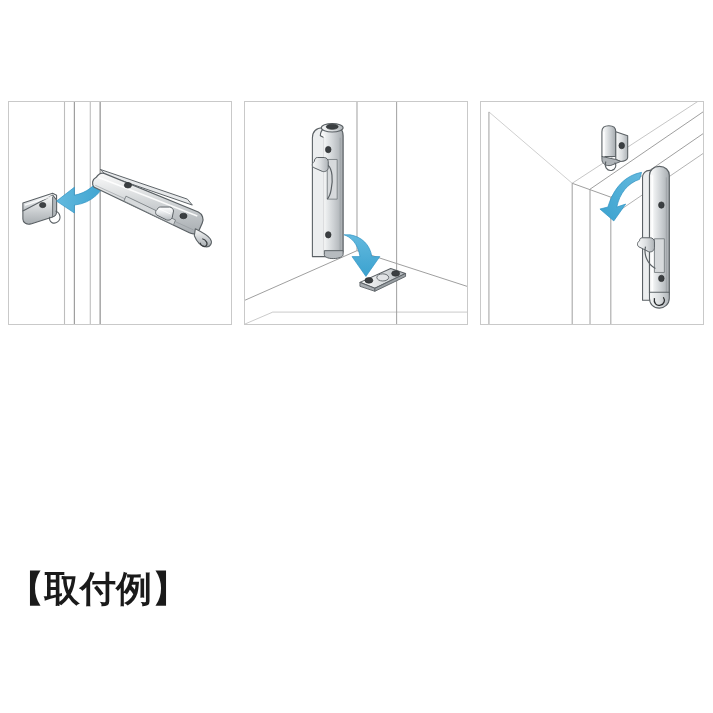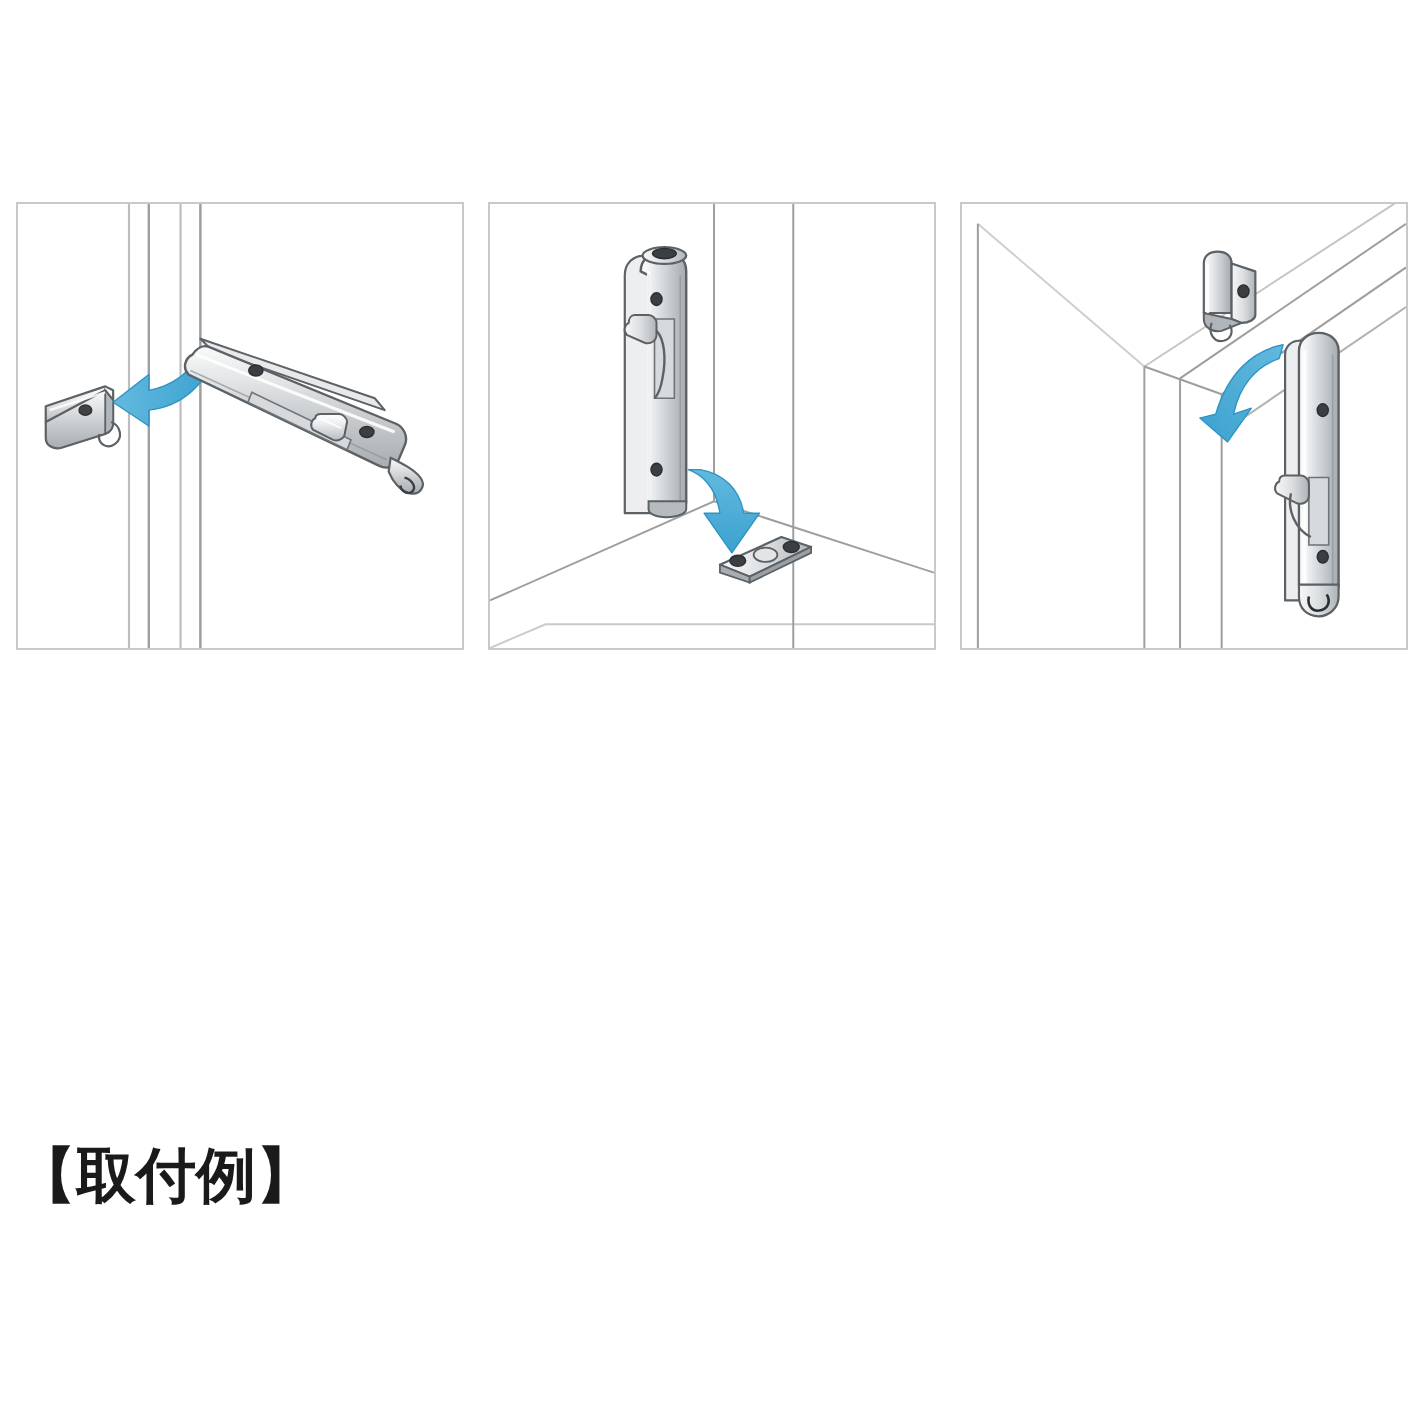--- a/index.html
+++ b/index.html
@@ -26,21 +26,21 @@
     border:1px solid #c9c9c9;
     box-sizing:border-box;
     overflow:hidden;
   }
   .panel svg{display:block;width:100%;height:100%;}
 
   .caption{
     position:absolute;
     left:8px;
     top:566px;
-    font-size:30px;
+    font-size:36px;
     line-height:46px;
     font-weight:bold;
     color:#1a1a1a;
     letter-spacing:0px;
     white-space:nowrap;
     font-family:"DejaVu Sans","Liberation Sans",sans-serif;
   }
 </style>
 </head>
 <body>

